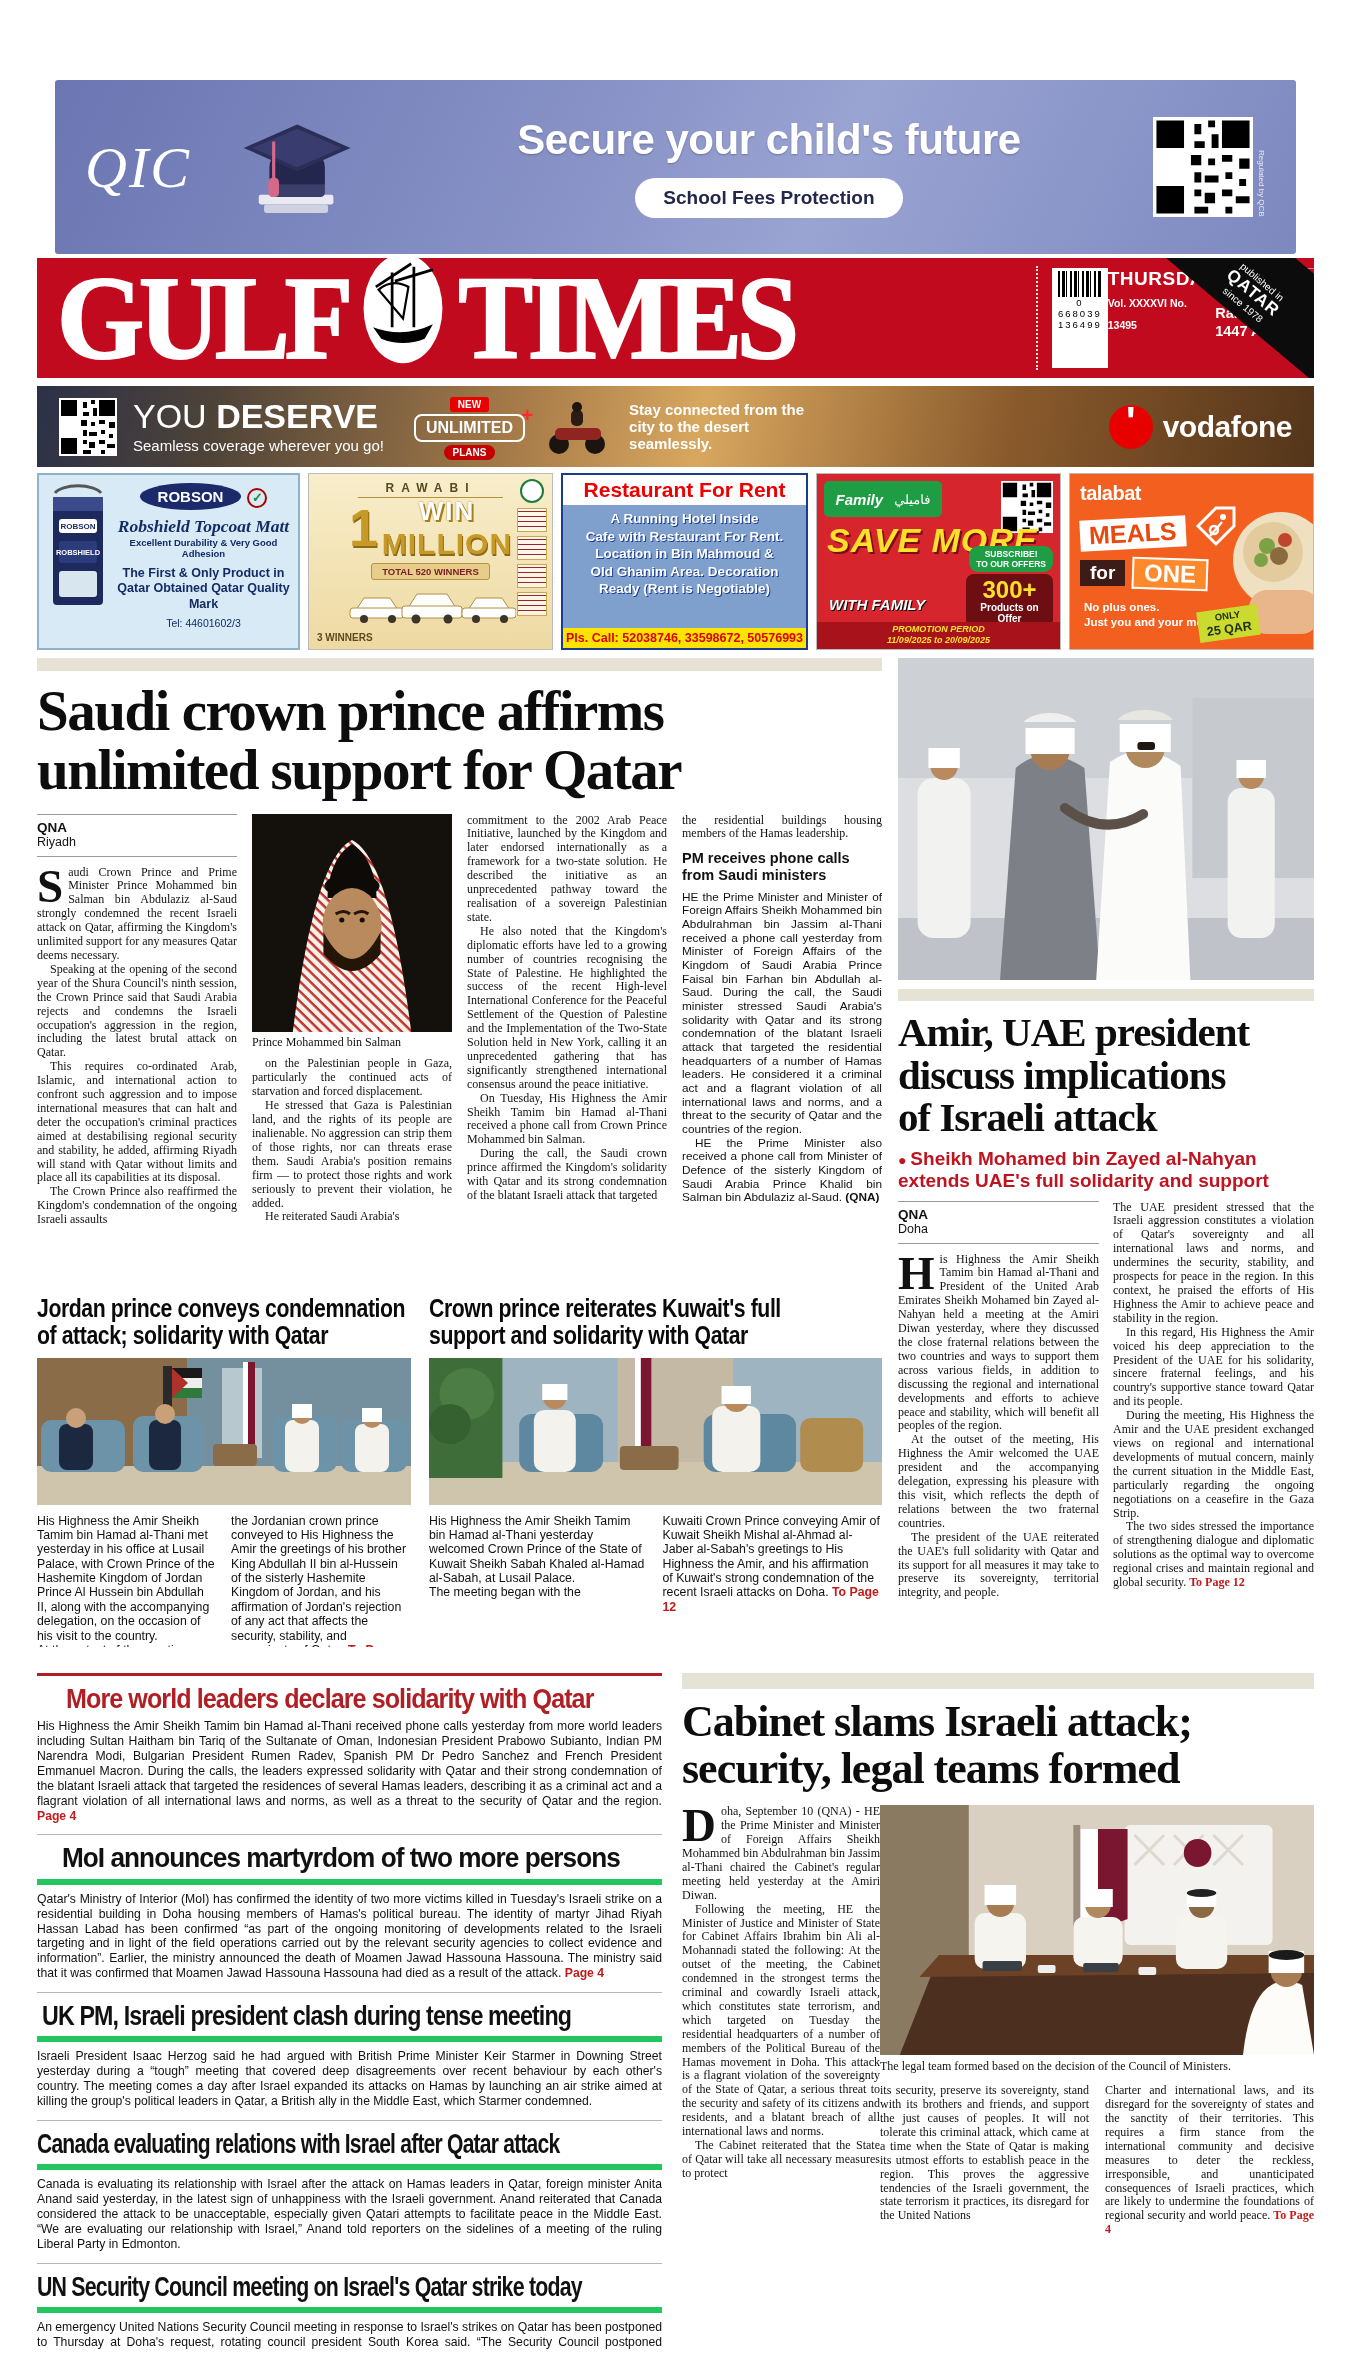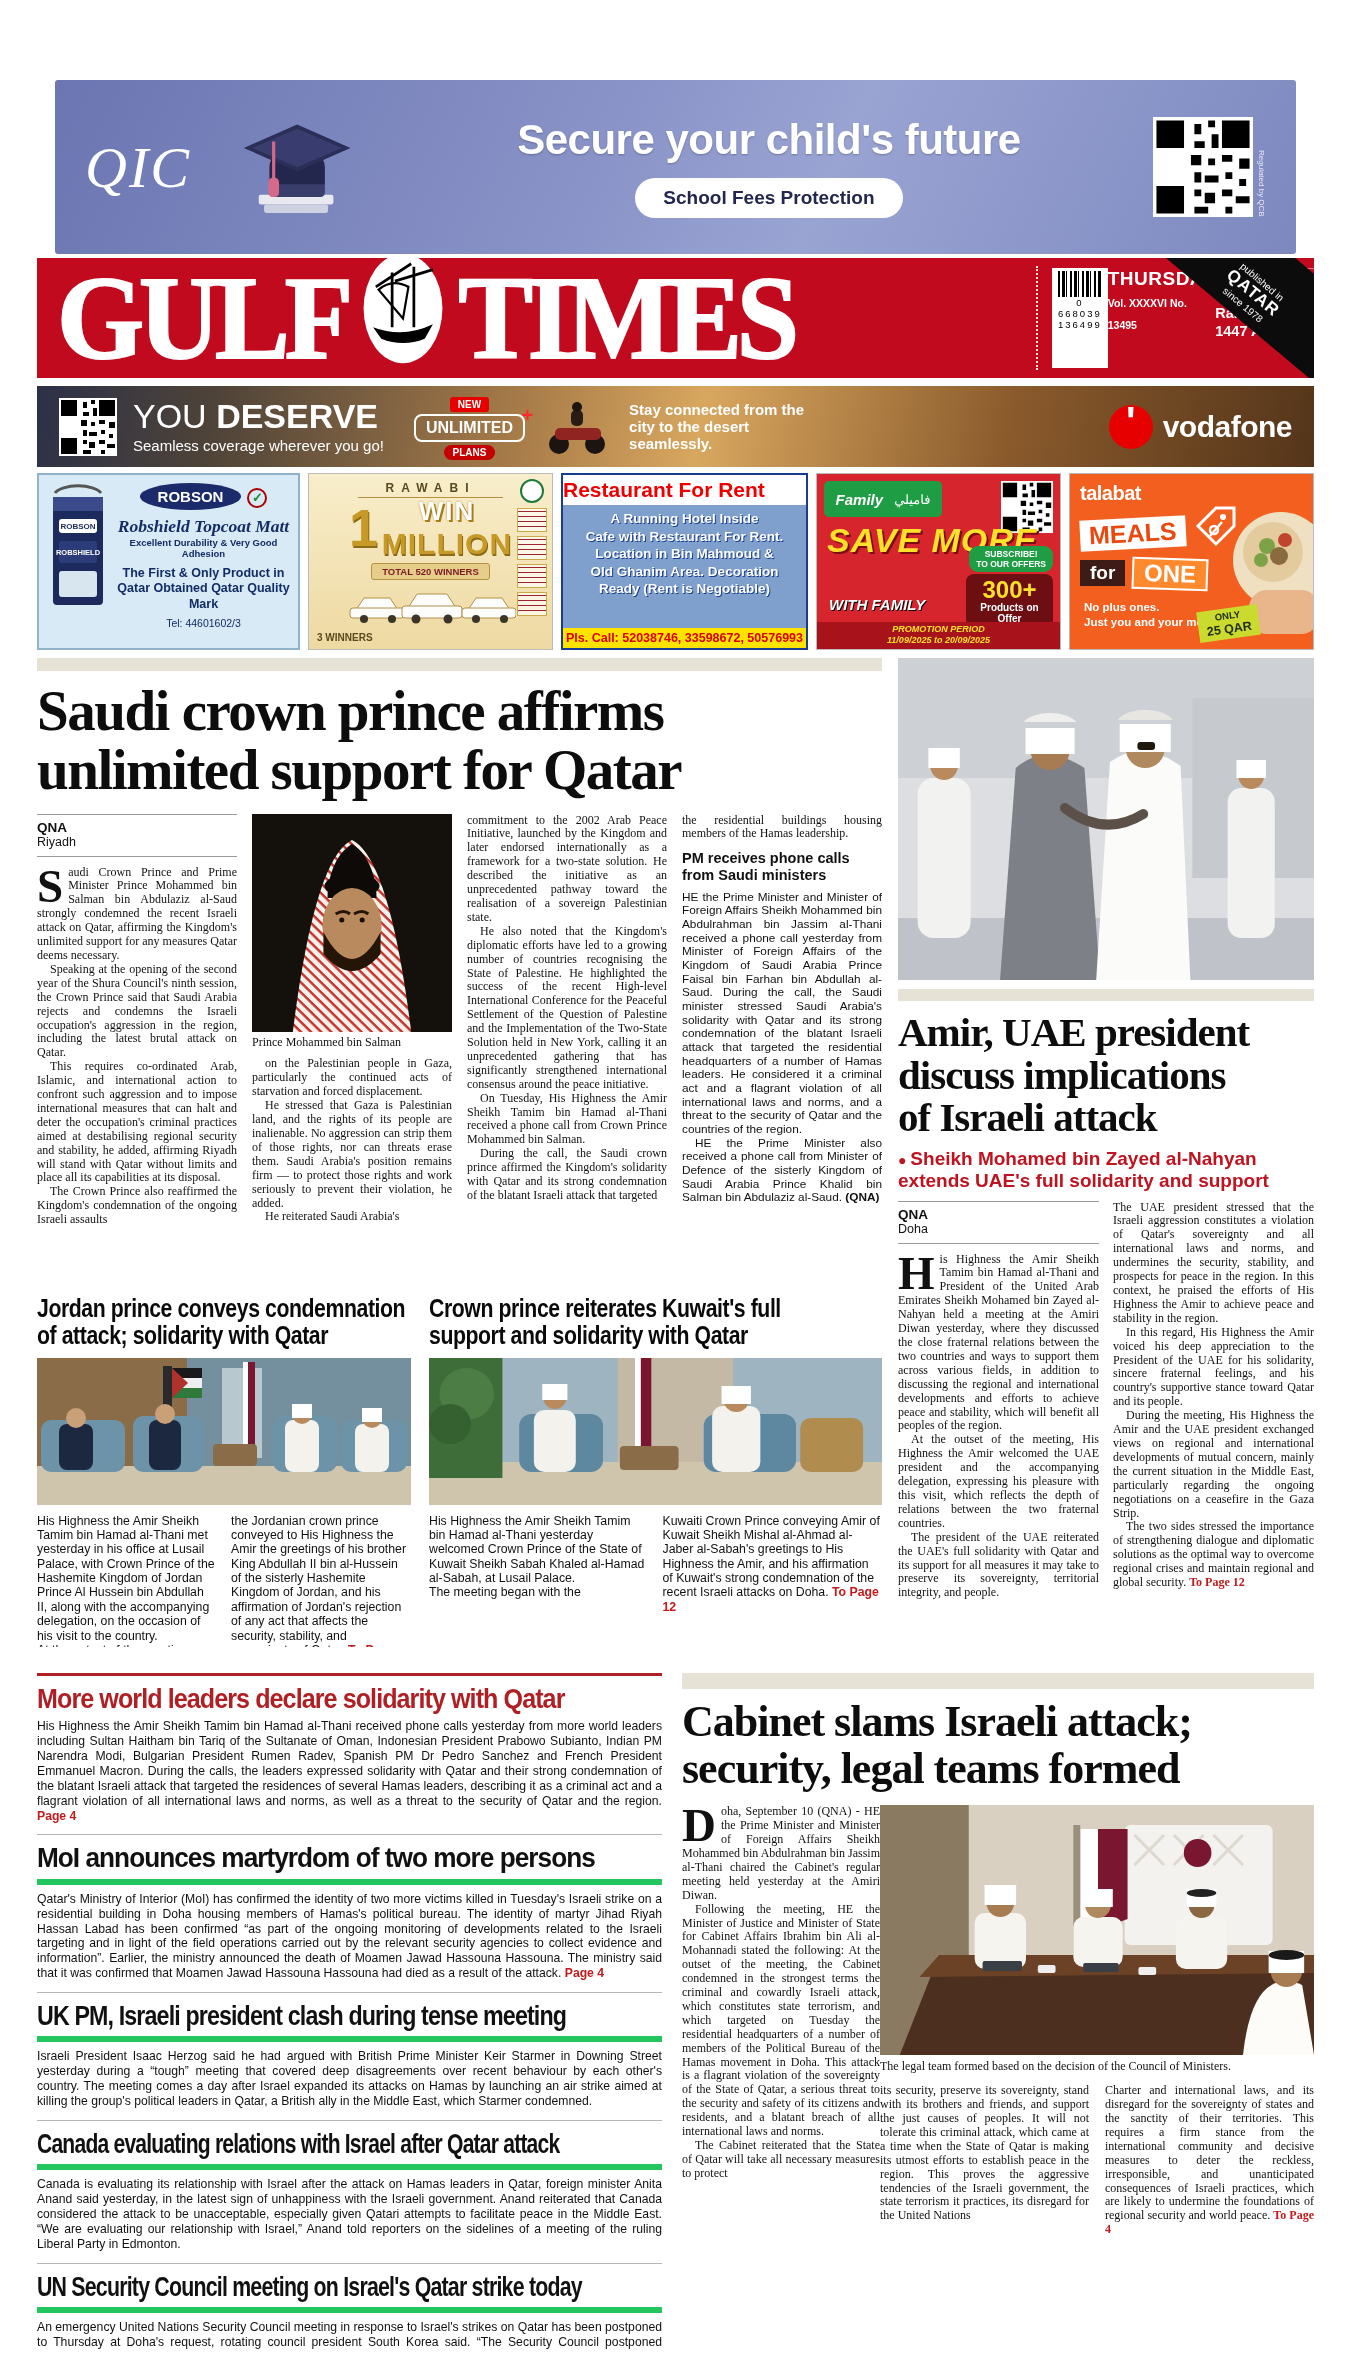--- a/index.html
+++ b/index.html
@@ -83,21 +83,21 @@
   .rw-one { font-size:52px; font-weight:900; color:#c79a27; text-shadow:1px 2px 0 #8a6a14; line-height:.9; }
   .rw-million { font-size:30px; font-weight:900; color:#c79a27; text-shadow:1px 2px 0 #8a6a14; letter-spacing:1px; }
   .rw-total { display:inline-block; background:#e7cd8a; border:1px solid #b5923f; color:#7a1c24;
               font-size:9.5px; font-weight:900; padding:2px 10px; border-radius:3px; margin-top:2px; }
   .rw-winners { position:absolute; left:8px; bottom:6px; font-size:10px; font-weight:900; }
   .rw-badges { position:absolute; right:5px; top:34px; display:flex; flex-direction:column; gap:4px; }
   .rw-badge { width:30px; height:24px; background:rgba(255,255,255,.65); border:1px solid #c9a84c;
               background-image:repeating-linear-gradient(0deg,transparent 0 4px,#9b2430 4px 5px); }
   .rw-emblem { position:absolute; right:8px; top:5px; width:24px; height:24px; background:#fff; border:2px solid #1f7a3a; border-radius:50%; }
   .ad-rest { border:2px solid #1a3c8f; background:#7fa0cd; display:flex; flex-direction:column; }
-  .rs-title { background:#fff; color:#e00; font-size:21px; font-weight:900; text-align:left; padding:3px 0; }
+  .rs-title { background:#fff; color:#e00; font-size:21px; font-weight:900; text-align:center; padding:3px 0; }
   .rs-body { flex:1; padding:5px 6px; text-align:center; }
   .rs-body div { color:#fff; font-weight:800; font-size:13.5px; line-height:1.3; text-shadow:1px 1px 0 #1a3c8f; }
   .rs-call { background:#ffe300; color:#d00; font-weight:900; font-size:12.5px; text-align:center; padding:3px 0; }
   .ad-family { background:#d6252c; color:#fff; }
   .fm-logo { position:absolute; left:7px; top:7px; width:118px; height:36px; background:#1f9d44; border-radius:5px;
              display:flex; align-items:center; justify-content:space-around; padding:0 6px; }
   .fm-en { font-style:italic; font-weight:800; font-size:15px; } .fm-ar { font-size:13px; }
   .fm-qr { position:absolute; right:7px; top:7px; }
   .fm-save { position:absolute; left:10px; top:50px; font-style:italic; font-weight:900; font-size:34px; line-height:.95;
              color:#ffe12b; text-shadow:2px 2px 0 #7a0d12; letter-spacing:1px; }
@@ -163,21 +163,21 @@
   .mid h3 { font:900 25px/1.1 "Liberation Sans",sans-serif; letter-spacing:-0.5px; margin-bottom:8px; color:#0a0a0a; }
   .mid h3 span { display:block; transform:scaleX(.85); transform-origin:left center; white-space:nowrap; }
   .mid-photo { width:100%; height:147px; display:block; }
   .mid-caps { display:flex; gap:14px; margin-top:9px; }
   .mid-caps .c { flex:1; font:400 12.3px/1.17 "Liberation Sans",sans-serif; }
 
   
   .content-bottom { display:flex; gap:20px; height:676px; margin-top:10px; overflow:hidden; }
   .briefs { width:625px; border-top:3px solid #b01f24; padding-top:9px; overflow:hidden; }
   .brief h3 { font:800 27px/1.05 "Liberation Sans",sans-serif; letter-spacing:-1px; white-space:nowrap;
-              overflow:visible; margin-bottom:6px; }
+              overflow:visible; margin-bottom:6px;text-align:center; }
   .brief h3 span { display:inline-block; transform-origin:left center; }
   .brief.red h3 { color:#b01f24; }
   .brief:not(.red) h3 { border-bottom:6px solid #22c55e; padding-bottom:6px; margin-bottom:7px; }
   .brief + .brief { border-top:1px solid #b5b5b5; margin-top:11px; padding-top:9px; }
   .brief p { font:400 12.2px/1.22 "Liberation Sans",sans-serif; text-align:justify; }
   .cabinet { flex:1; min-width:0; }
   .cab-bar { height:16px; margin-bottom:10px; }
   h2.cab-h { font:700 44px/1.06 "Liberation Serif",serif; letter-spacing:-1px; margin-bottom:13px; color:#0d0d0d; }
   h2.cab-h span { display:block; }
   .cab-cols { display:flex; height:520px; overflow:hidden; }

